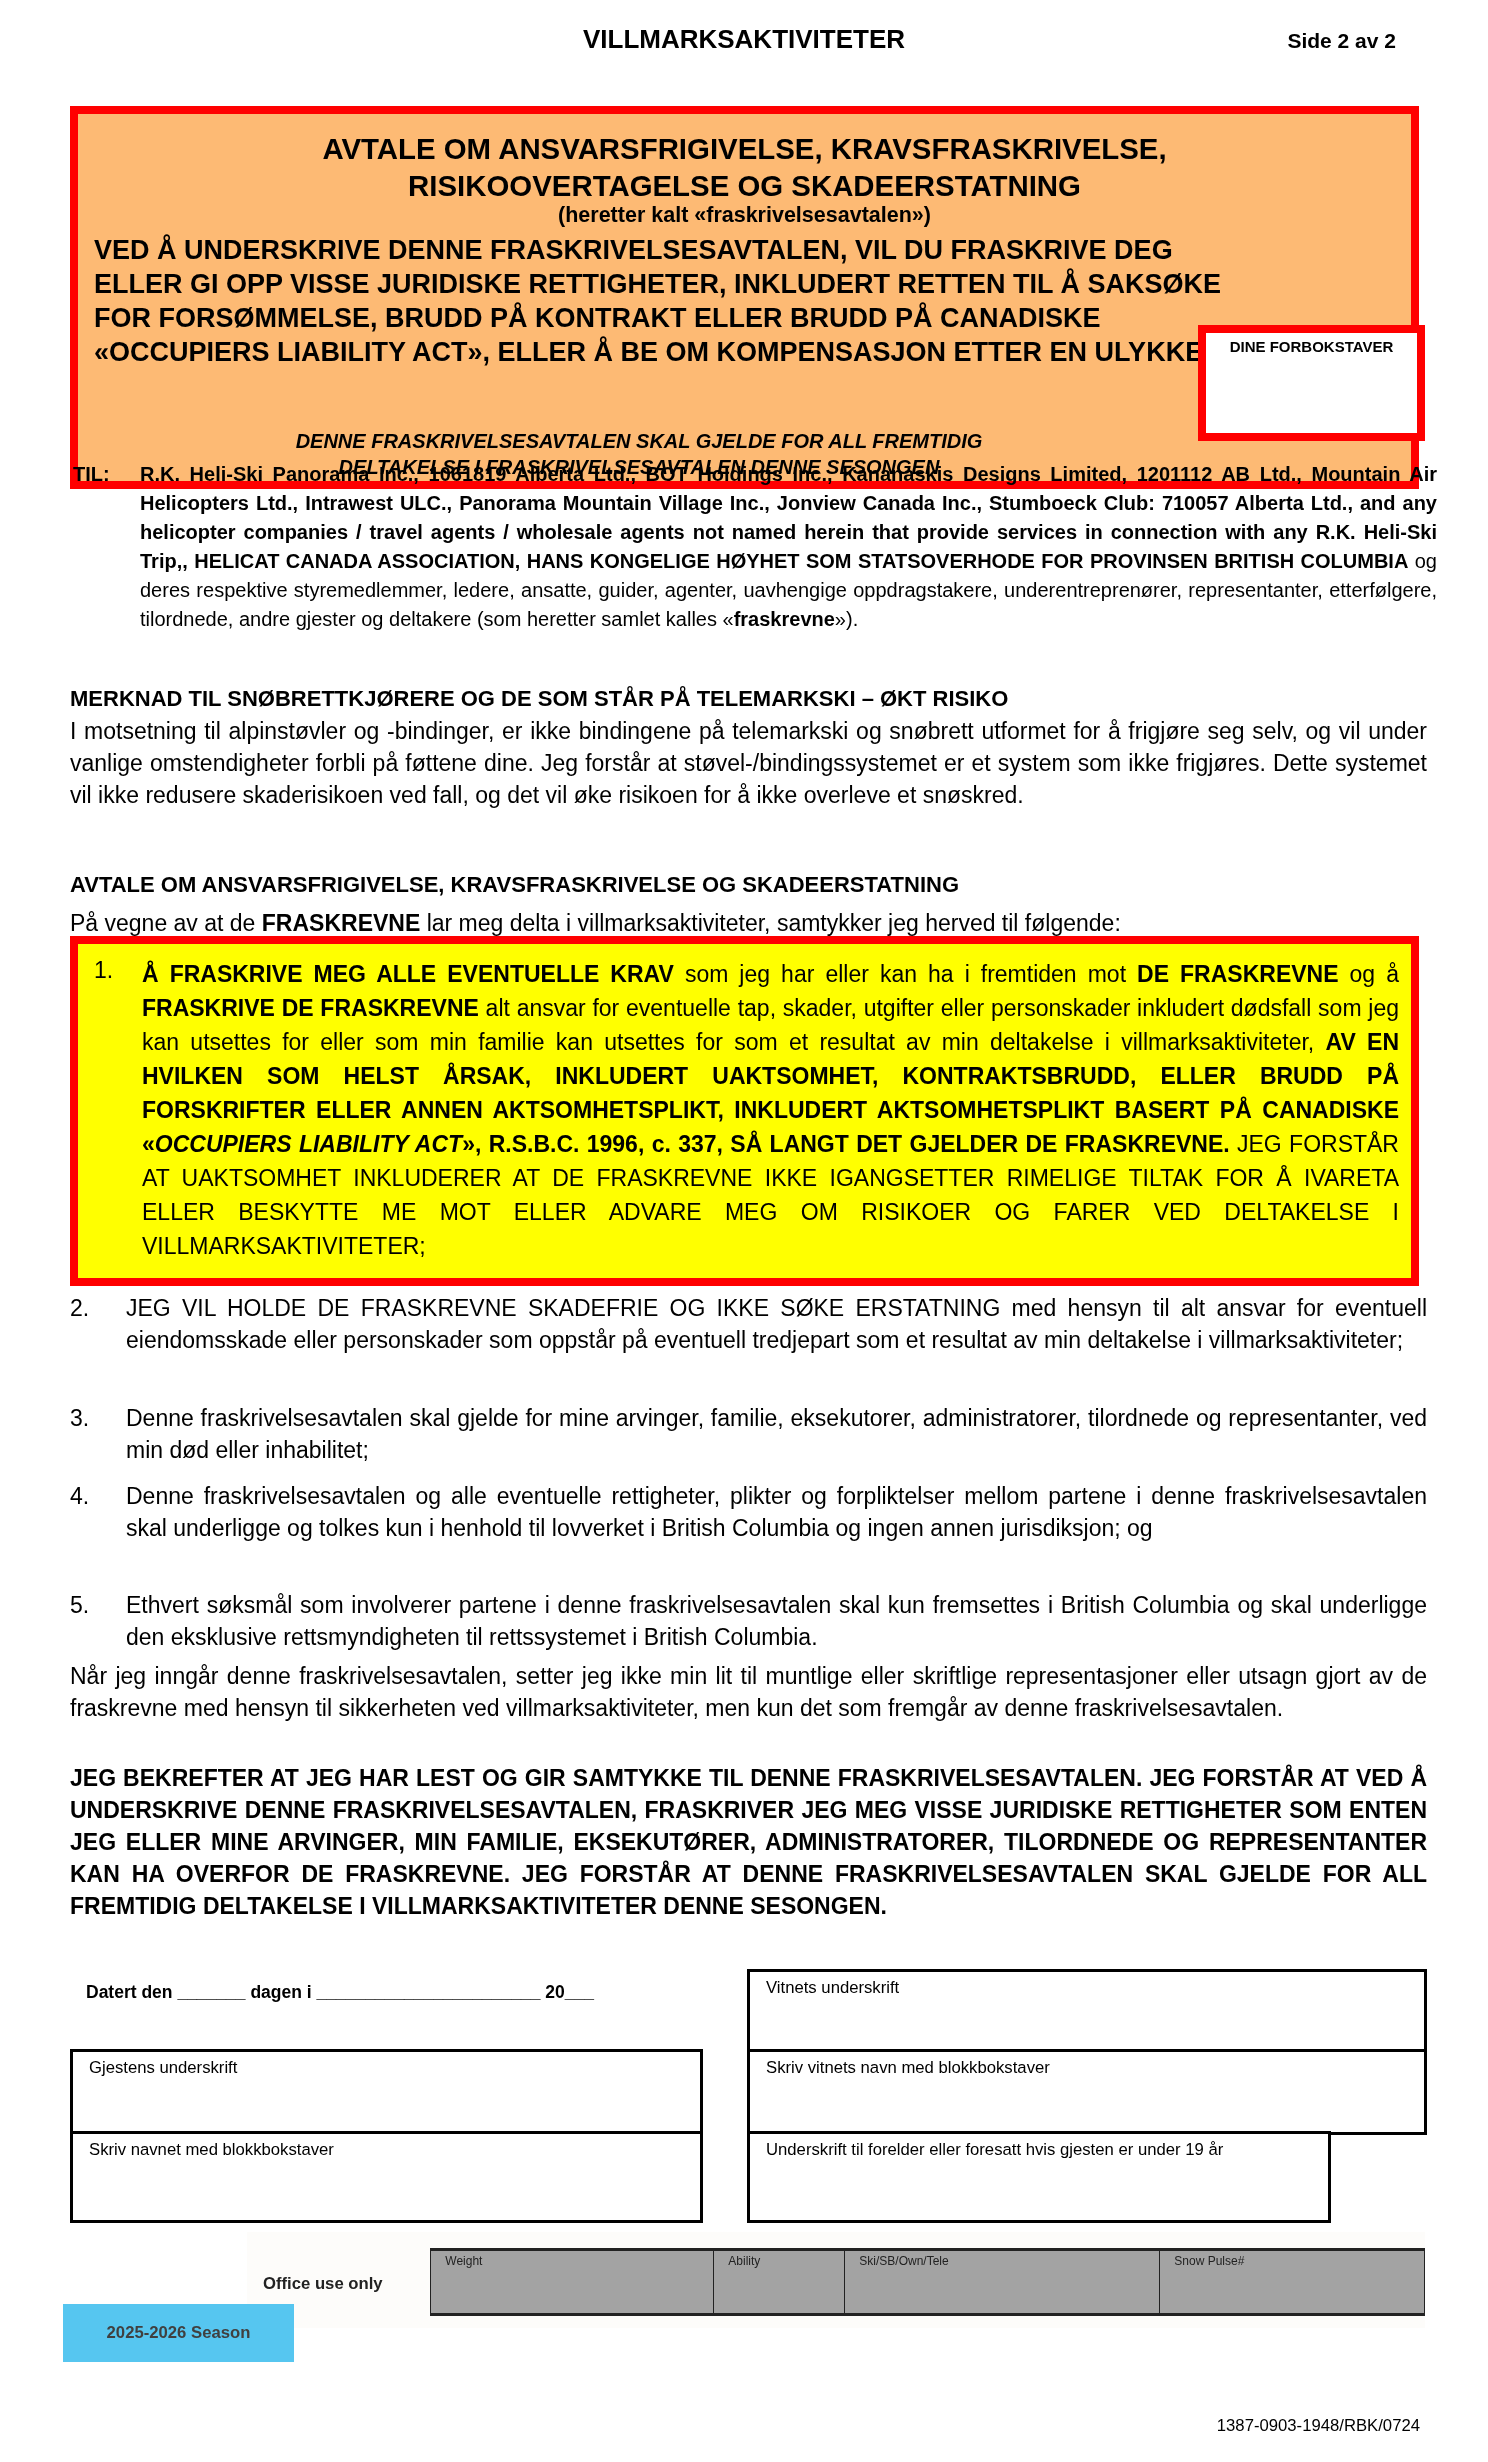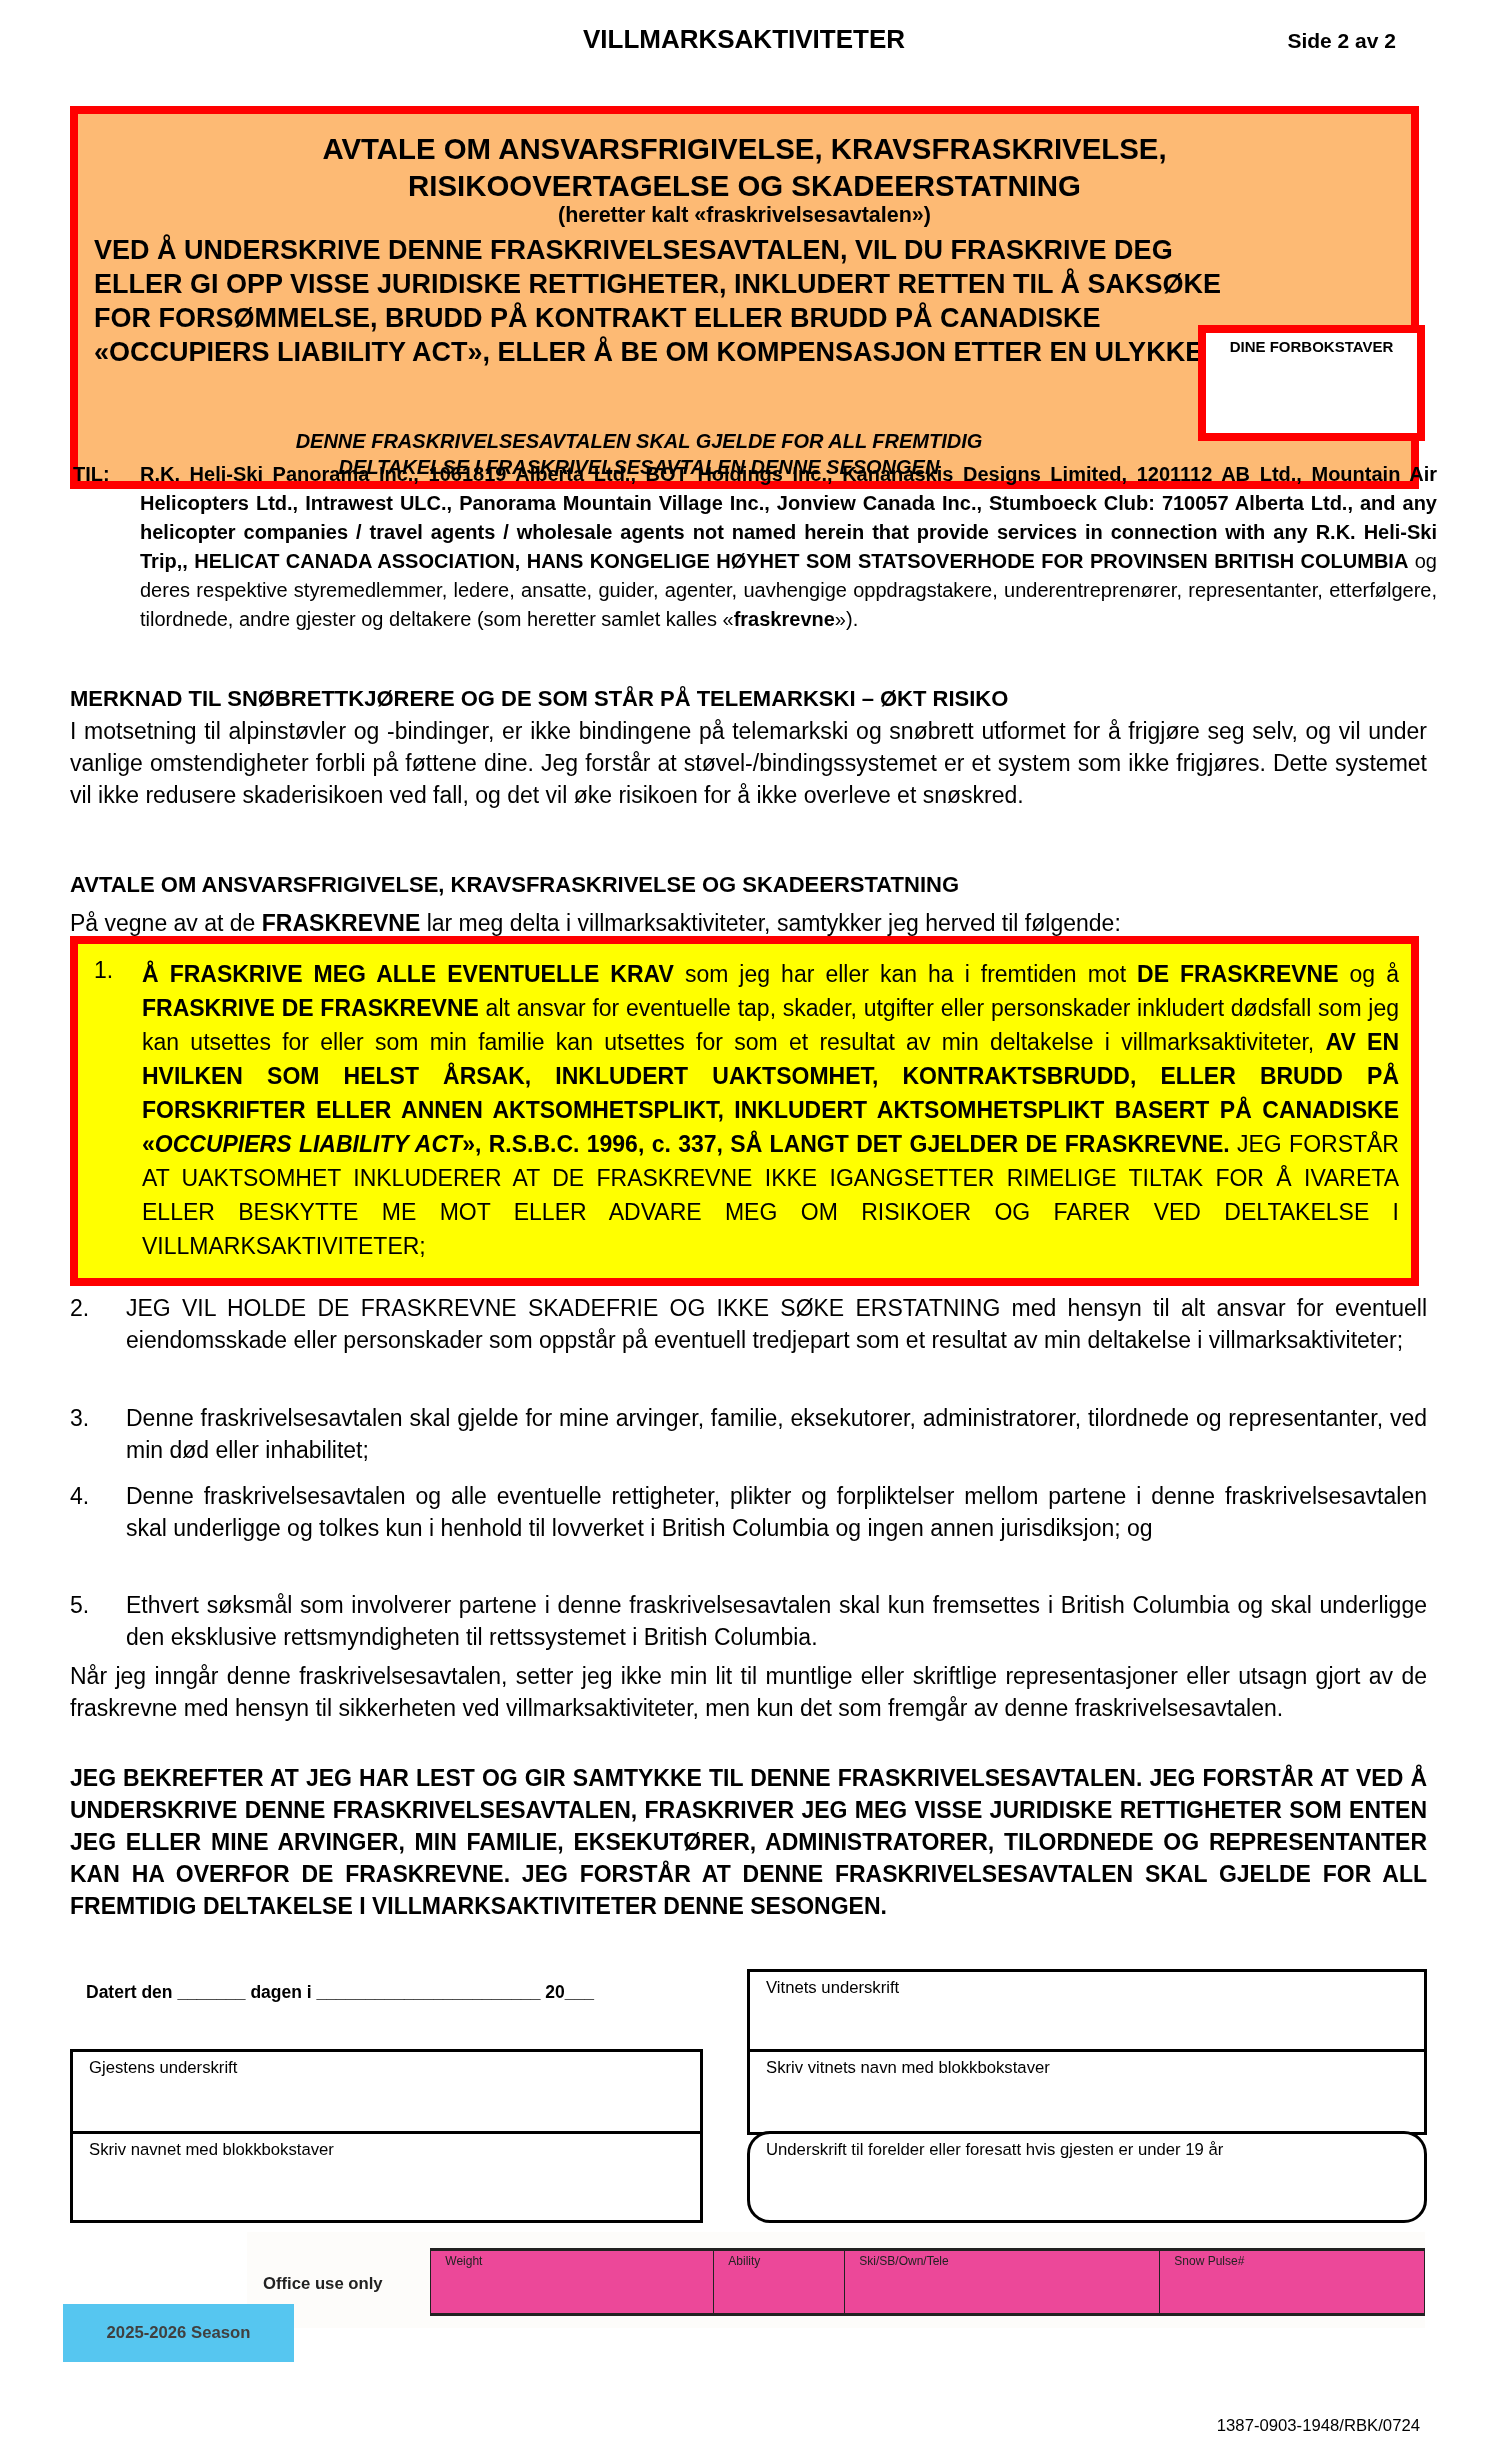--- a/index.html
+++ b/index.html
@@ -36,21 +36,21 @@
   .list-item .txt { position: absolute; left: 56px; width: 1301px; text-align: justify; }
 
   #confirm { left: 70px; top: 1762px; width: 1357px; font-size: 23px; line-height: 32px; font-weight: bold; text-align: justify; }
 
   #dated { left: 86px; top: 1982px; font-size: 17.5px; font-weight: bold; }
   .sig-box { border: 3.2px solid #000; background: #fff; box-sizing: border-box; }
   .sig-box span { position: absolute; left: 16px; top: 6.4px; font-size: 16.7px; }
 
   #office-area { left: 247px; top: 2232px; width: 1178px; height: 96px; background: #fdfcfa; }
   #office-label { left: 263px; top: 2274px; font-size: 16.7px; font-weight: bold; color: #222; }
-  #office-table { left: 430px; top: 2248px; width: 995px; height: 68px; border-top: 3.2px solid #222; border-bottom: 3.2px solid #222; border-left: 1.6px solid #222; border-right: 1.6px solid #222; box-sizing: border-box; display: flex; background: #ec4899; }
+  #office-table { left: 430px; top: 2248px; width: 995px; height: 68px; border-top: 3.2px solid #222; border-bottom: 3.2px solid #222; border-left: 1.6px solid #222; border-right: 1.6px solid #222; box-sizing: border-box; display: flex; background: #a3a3a3; }
   #office-table .cell { position: relative; border-right: 1.6px solid #222; font-size: 12px; padding: 3.2px 0 0 14.3px; color: #222; box-sizing: border-box; }
   #office-table .cell:last-child { border-right: none; }
 
   #season-badge { left: 63px; top: 2304px; width: 231px; height: 58px; background: #56c6f0; color: #404040; font-weight: bold; font-size: 16.7px; display: flex; align-items: center; justify-content: center; }
   #form-code { right: 68px; top: 2416px; font-size: 16.7px; }
 </style>
 </head>
 <body>
 
 <div class="abs" id="doc-title">VILLMARKSAKTIVITETER</div>
@@ -119,21 +119,21 @@
 <div class="abs sig-box" style="left:70px; top:2131px; width:633px; height:92px;">
   <span>Skriv navnet med blokkbokstaver</span>
 </div>
 
 <div class="abs sig-box" style="left:747px; top:1969px; width:680px; height:83px;">
   <span>Vitnets underskrift</span>
 </div>
 <div class="abs sig-box" style="left:747px; top:2049px; width:680px; height:86px;">
   <span>Skriv vitnets navn med blokkbokstaver</span>
 </div>
-<div class="abs sig-box" style="left:747px; top:2131px; width:680px; height:92px;border-radius:23px;">
+<div class="abs sig-box" style="left:747px; top:2131px; width:584px; height:92px;">
   <span>Underskrift til forelder eller foresatt hvis gjesten er under 19 år</span>
 </div>
 
 <div class="abs" id="office-area"></div>
 <div class="abs" id="office-label">Office use only</div>
 <div class="abs" id="office-table">
   <div class="cell" style="width:283px;"><span>Weight</span></div>
   <div class="cell" style="width:131px;"><span>Ability</span></div>
   <div class="cell" style="width:315px;"><span>Ski/SB/Own/Tele</span></div>
   <div class="cell" style="flex:1;"><span>Snow Pulse#</span></div>

